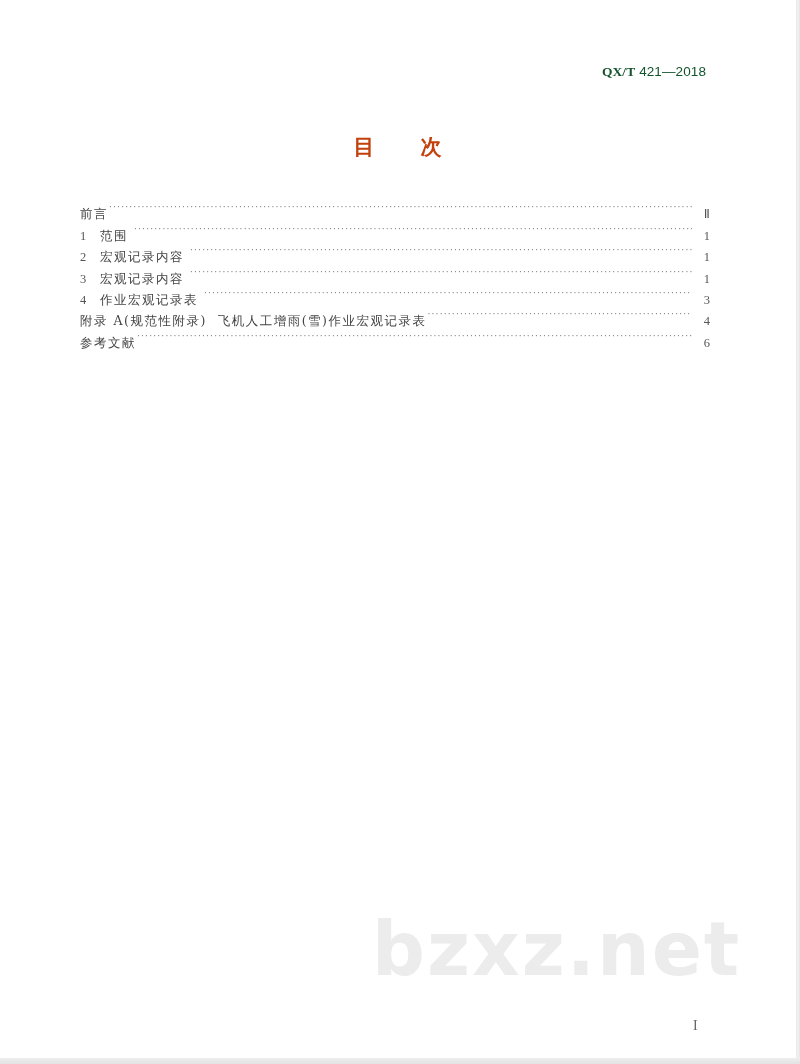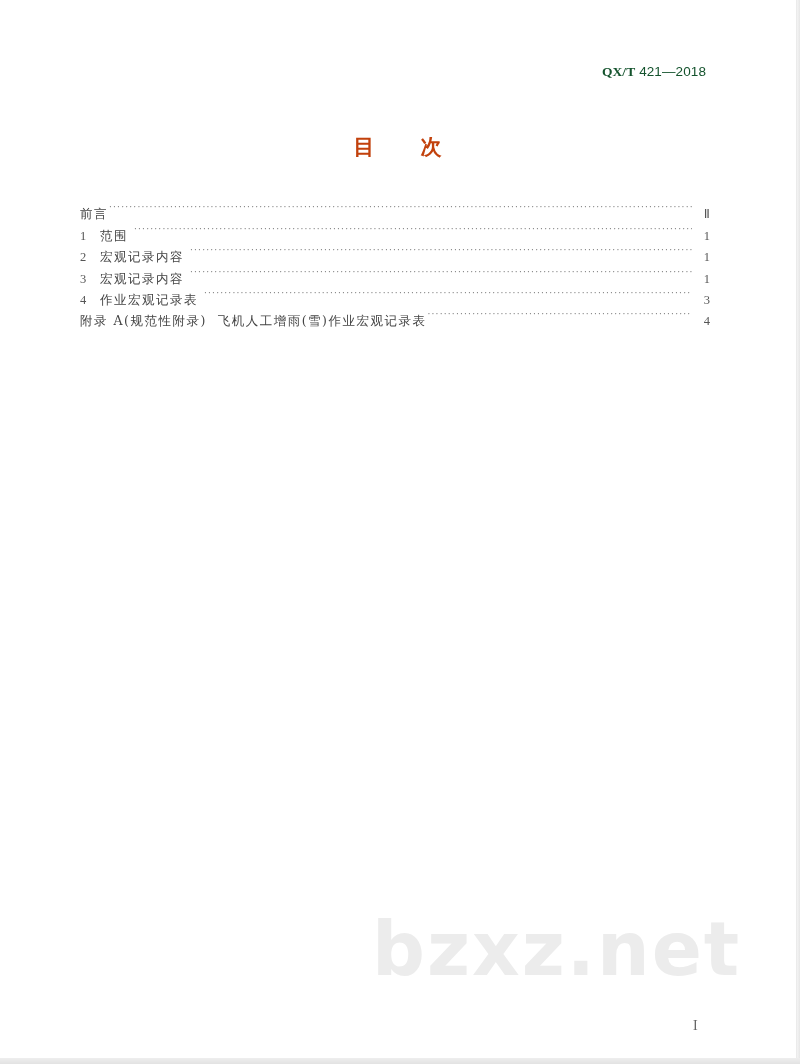--- a/index.html
+++ b/index.html
@@ -180,20 +180,25 @@
       <span class="toc-num">4</span>
       <span class="toc-label">作业宏观记录表</span>
       <span class="toc-leader"></span>
       <span class="toc-page">3</span>
     </div>
     <div class="toc-row tight">
       <span class="toc-label" style="white-space:pre;">附录 A(规范性附录)  飞机人工增雨(雪)作业宏观记录表</span>
       <span class="toc-leader"></span>
       <span class="toc-page">4</span>
     </div>
+    <div class="toc-row tight">
+      <span class="toc-label">参考文献</span>
+      <span class="toc-leader"></span>
+      <span class="toc-page">6</span>
+    </div>
   </div>
 
   <div class="watermark">bzxz.net</div>
 
   <div class="page-number">I</div>
 </div>
 
 <div class="edge-right"></div>
 <div class="edge-bottom"></div>
 

